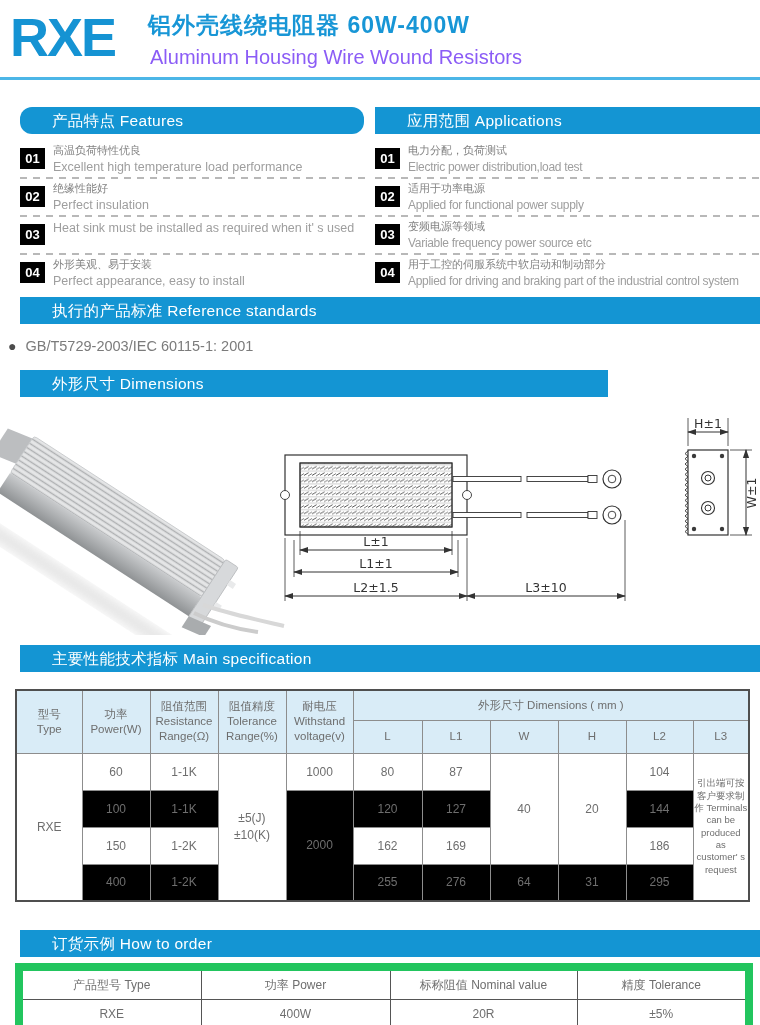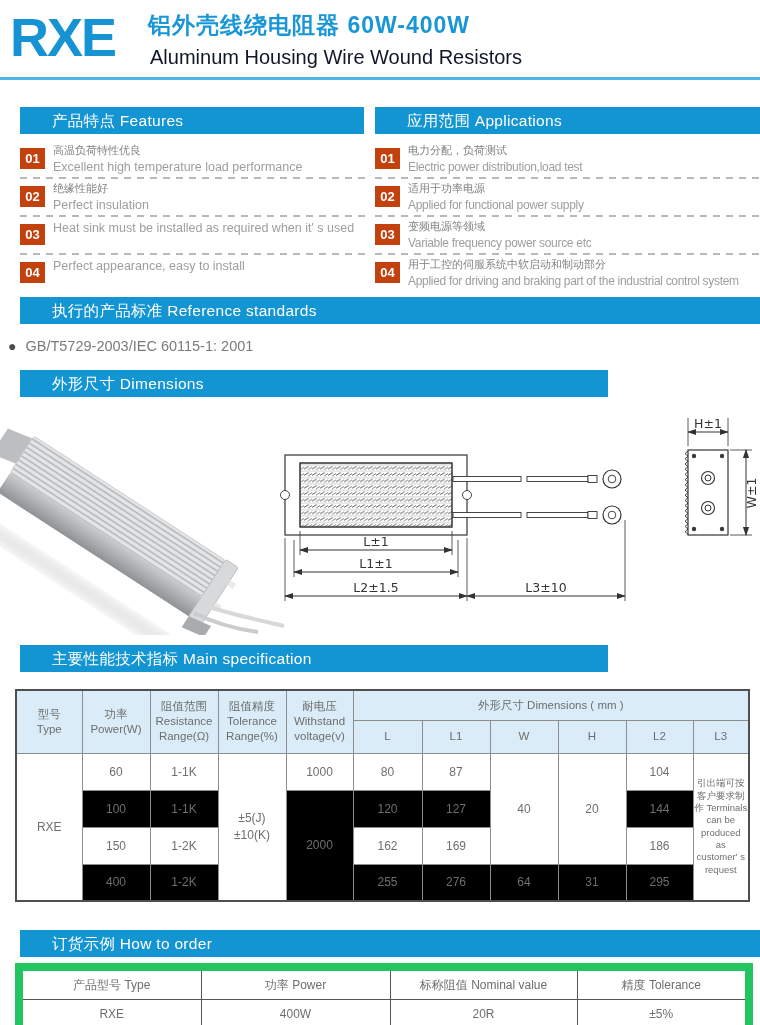--- a/index.html
+++ b/index.html
@@ -6,34 +6,34 @@
   body{width:760px;height:1025px;position:relative;overflow:hidden;
        font-family:"Liberation Sans","DejaVu Sans",sans-serif;}
 
   
   .header{position:absolute;left:0;top:0;width:760px;height:77px;
           border-bottom:3px solid #4cb6e7;}
   .logo{position:absolute;left:10px;top:6px;font-size:54px;font-weight:bold;
         color:#1593d3;letter-spacing:-2px;}
   .title-cn{position:absolute;left:148px;top:10px;font-size:23px;font-weight:bold;
         color:#1896d6;letter-spacing:1px;white-space:nowrap;}
-  .title-en{position:absolute;left:150px;top:46px;font-size:20px;color:#0f172a;
+  .title-en{position:absolute;left:150px;top:46px;font-size:20px;color:#8b5cf6;
         white-space:nowrap;}
 
   
   .bar{position:absolute;height:27px;background:#1495d3;color:#fff;
        font-size:15.5px;line-height:27px;padding-left:32px;box-sizing:border-box;
        white-space:nowrap;letter-spacing:.3px;}
 
   
   .flist{position:absolute;top:141px;}
   .fitem{position:relative;height:38px;box-sizing:border-box;padding:2px 0 0 33px;}
   .fitem.dash::after{content:"";position:absolute;left:0;right:0;bottom:0;height:2px;
        background:repeating-linear-gradient(90deg,#b8b8b8 0 7px,transparent 7px 13px);}
-  .badge{position:absolute;left:0;top:7px;width:25px;height:21px;background:#c2410c;
+  .badge{position:absolute;left:0;top:7px;width:25px;height:21px;background:#000000;
        color:#fff;font-size:13px;font-weight:bold;text-align:center;line-height:21px;}
   .cn{font-size:11px;color:#828282;white-space:nowrap;}
   .en{font-size:12.5px;color:#9e9e9e;margin-top:2px;white-space:nowrap;}
   .col-apps .en{font-size:12px;letter-spacing:-.3px;}
 
   
   .std-row{position:absolute;left:8px;top:338px;font-size:14.5px;color:#7b7b7b;
        white-space:nowrap;}
   .std-dot{color:#4c4c4c;font-size:14px;margin-right:9px;}
 
@@ -60,40 +60,41 @@
 </style>
 </head>
 <body>
 
 <div class="header">
   <div class="logo">RXE</div>
   <div class="title-cn">铝外壳线绕电阻器 60W-400W</div>
   <div class="title-en">Aluminum Housing Wire Wound Resistors</div>
 </div>
 
-<div class="bar" style="left:20px;top:107px;width:344px;">产品特点 Features</div>
+<div class="bar" style="left:20px;top:107px;width:344px;border-radius:12px;">产品特点 Features</div>
 <div class="bar" style="left:375px;top:107px;width:385px;">应用范围 Applications</div>
 
 <div class="flist col-feat" style="left:20px;width:345px;">
   <div class="fitem dash">
     <span class="badge">01</span>
     <div class="cn">高温负荷特性优良</div>
     <div class="en">Excellent high temperature load performance</div>
   </div>
   <div class="fitem dash">
     <span class="badge">02</span>
     <div class="cn">绝缘性能好</div>
     <div class="en">Perfect  insulation</div>
   </div>
   <div class="fitem dash">
     <span class="badge">03</span>
     <div class="en">Heat sink must be installed as required when it' s used</div>
   </div>
   <div class="fitem">
     <span class="badge">04</span>
+    <div class="cn">外形美观、易于安装</div>
     <div class="en">Perfect appearance, easy to install</div>
   </div>
 </div>
 
 <div class="flist col-apps" style="left:375px;width:385px;">
   <div class="fitem dash">
     <span class="badge">01</span>
     <div class="cn">电力分配，负荷测试</div>
     <div class="en">Electric power distribution,load test</div>
   </div>
@@ -225,21 +226,21 @@
     </g>
     <line x1="688" y1="32" x2="728" y2="32" stroke-width="1" marker-start="url(#arr)" marker-end="url(#arr)"></line>
     <line x1="746" y1="50" x2="746" y2="135" stroke-width="1" marker-start="url(#arr)" marker-end="url(#arr)"></line>
     <g stroke="none" fill="#333">
       <text x="708" y="28" text-anchor="middle">H±1</text>
       <text x="756" y="93" text-anchor="middle" transform="rotate(-90 756 93)">W±1</text>
     </g>
   </g>
 </svg>
 
-<div class="bar" style="left:20px;top:645px;width:588px;">主要性能技术指标  Main specification</div>
+<div class="bar" style="left:20px;top:645px;width:740px;">主要性能技术指标  Main specification</div>
 
 <table class="spec">
   <colgroup>
     <col style="width:66px">
       <col style="width:68px">
       <col style="width:68px">
     <col style="width:68px">
       <col style="width:67px">
       <col style="width:69px">
     <col style="width:68px">

